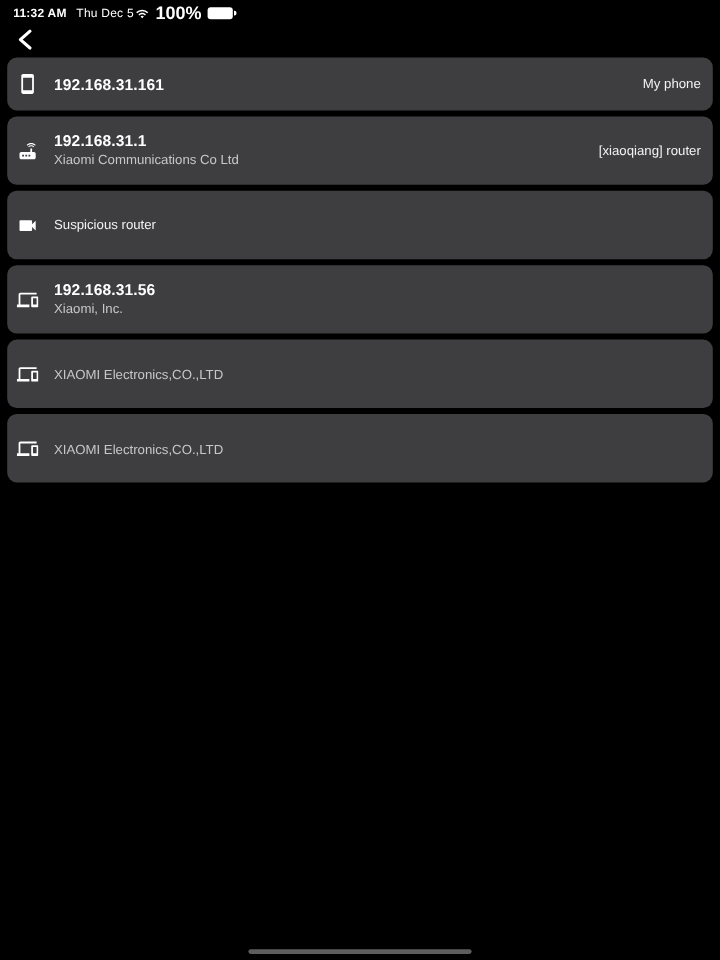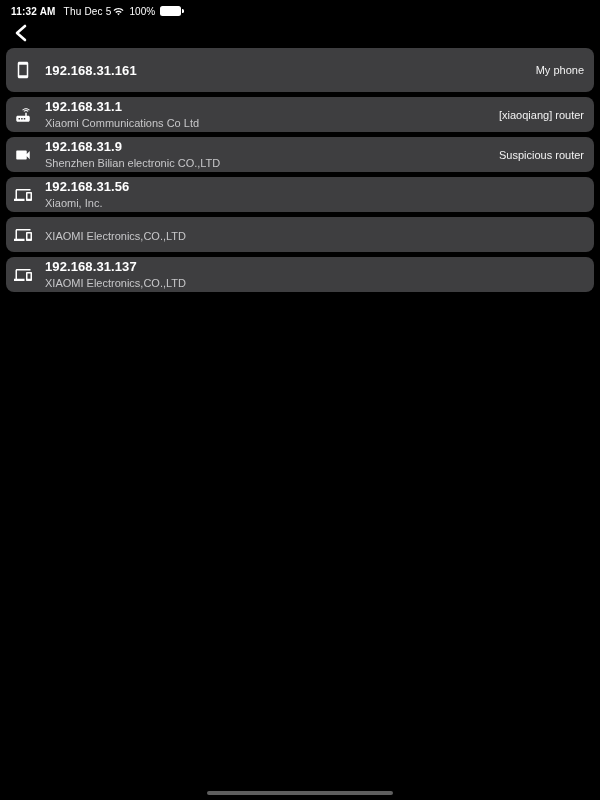--- a/index.html
+++ b/index.html
@@ -16,21 +16,21 @@
     height:20px;
     display:flex;
     align-items:center;
     justify-content:flex-start;
     padding:2px 9px 0 11px;
   }
   .sb-left { display:flex; align-items:baseline; gap:8px; }
   .sb-time { font-size:10px; font-weight:700; letter-spacing:.2px; }
   .sb-date { font-size:10px; font-weight:400; letter-spacing:.2px; }
   .sb-right { display:flex; align-items:center; gap:5px; }
-  .sb-pct { font-size:10px; font-weight:400; }
+  .sb-pct { font-size:15px; font-weight:700; }
   .wifi-icon svg { display:block; }
   .battery {
     width:21px; height:10px;
     background:#fff; border-radius:2.5px;
     position:relative;
   }
   .battery:after {
     content:""; position:absolute; right:-3px; top:3px;
     width:2px; height:4px; background:#fff; border-radius:0 1.5px 1.5px 0;
   }
@@ -44,21 +44,21 @@
   
   .list {
     margin:0 6px;
     display:flex;
     flex-direction:column;
     gap:5px;
   }
   .card {
     background:#3e3e40;
     border-radius:8px;
-    height:35px;
+    height:57px;
     display:flex;
     align-items:center;
     padding:0 10px 0 8px;
   }
   .card.single { height:44px; }
   .dev-icon {
     width:18px; height:18px;
     color:#fff;
     flex:0 0 auto;
     margin-right:13px;
@@ -140,24 +140,20 @@
     </div>
     <span class="dev-label">[xiaoqiang] router</span>
   </div>
 
   <div class="card">
     <span class="dev-icon">
       <svg width="18" height="18" viewBox="0 0 24 24" fill="currentColor">
           <path d="M17 10.5V7c0-.55-.45-1-1-1H4c-.55 0-1 .45-1 1v10c0 .55.45 1 1 1h12c.55 0 1-.45 1-1v-3.5l4 4v-11l-4 4z"></path>
         </svg>
     </span>
-    <div class="dev-text">
-      <span class="dev-ip">192.168.31.9</span>
-      <span class="dev-vendor">Shenzhen Bilian electronic CO.,LTD</span>
-    </div>
     <span class="dev-label">Suspicious router</span>
   </div>
 
   <div class="card">
     <span class="dev-icon">
       <svg width="18" height="18" viewBox="0 0 24 24" fill="currentColor">
           <path d="M4 6h18V4H4c-1.1 0-2 .9-2 2v11H0v3h14v-3H4V6zm19 2h-6c-.55 0-1 .45-1 1v10c0 .55.45 1 1 1h6c.55 0 1-.45 1-1V9c0-.55-.45-1-1-1zm-1 9h-4v-7h4v7z"></path>
         </svg>
     </span>
     <div class="dev-text">
@@ -179,21 +175,20 @@
 
   </div>
 
   <div class="card">
     <span class="dev-icon">
       <svg width="18" height="18" viewBox="0 0 24 24" fill="currentColor">
           <path d="M4 6h18V4H4c-1.1 0-2 .9-2 2v11H0v3h14v-3H4V6zm19 2h-6c-.55 0-1 .45-1 1v10c0 .55.45 1 1 1h6c.55 0 1-.45 1-1V9c0-.55-.45-1-1-1zm-1 9h-4v-7h4v7z"></path>
         </svg>
     </span>
     <div class="dev-text">
-      <span class="dev-ip">192.168.31.137</span>
       <span class="dev-vendor">XIAOMI Electronics,CO.,LTD</span>
     </div>
 
   </div>
 
 </div>
 
 <div class="home-indicator"></div>
 
 </body></html>

